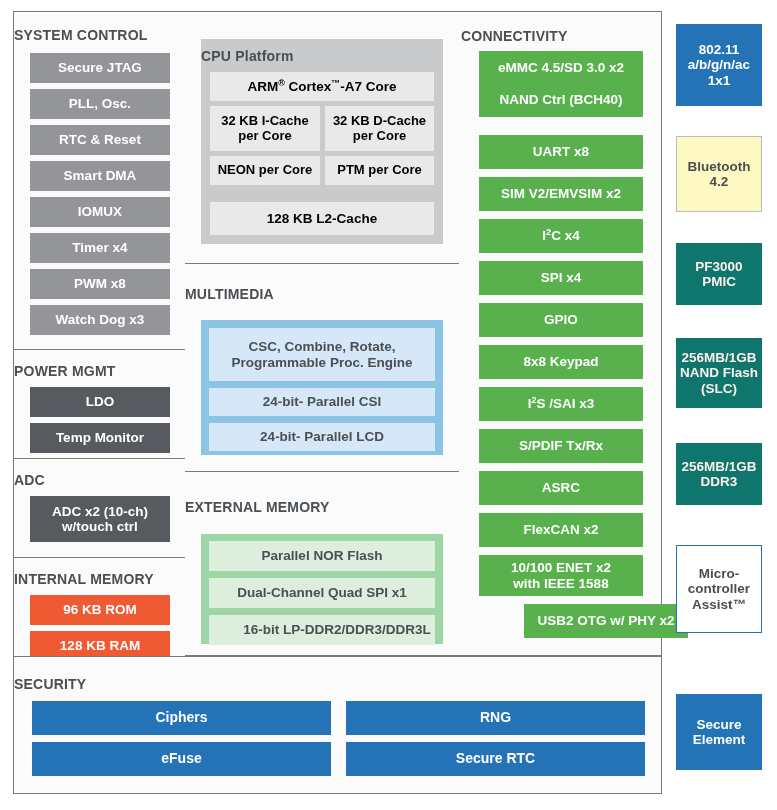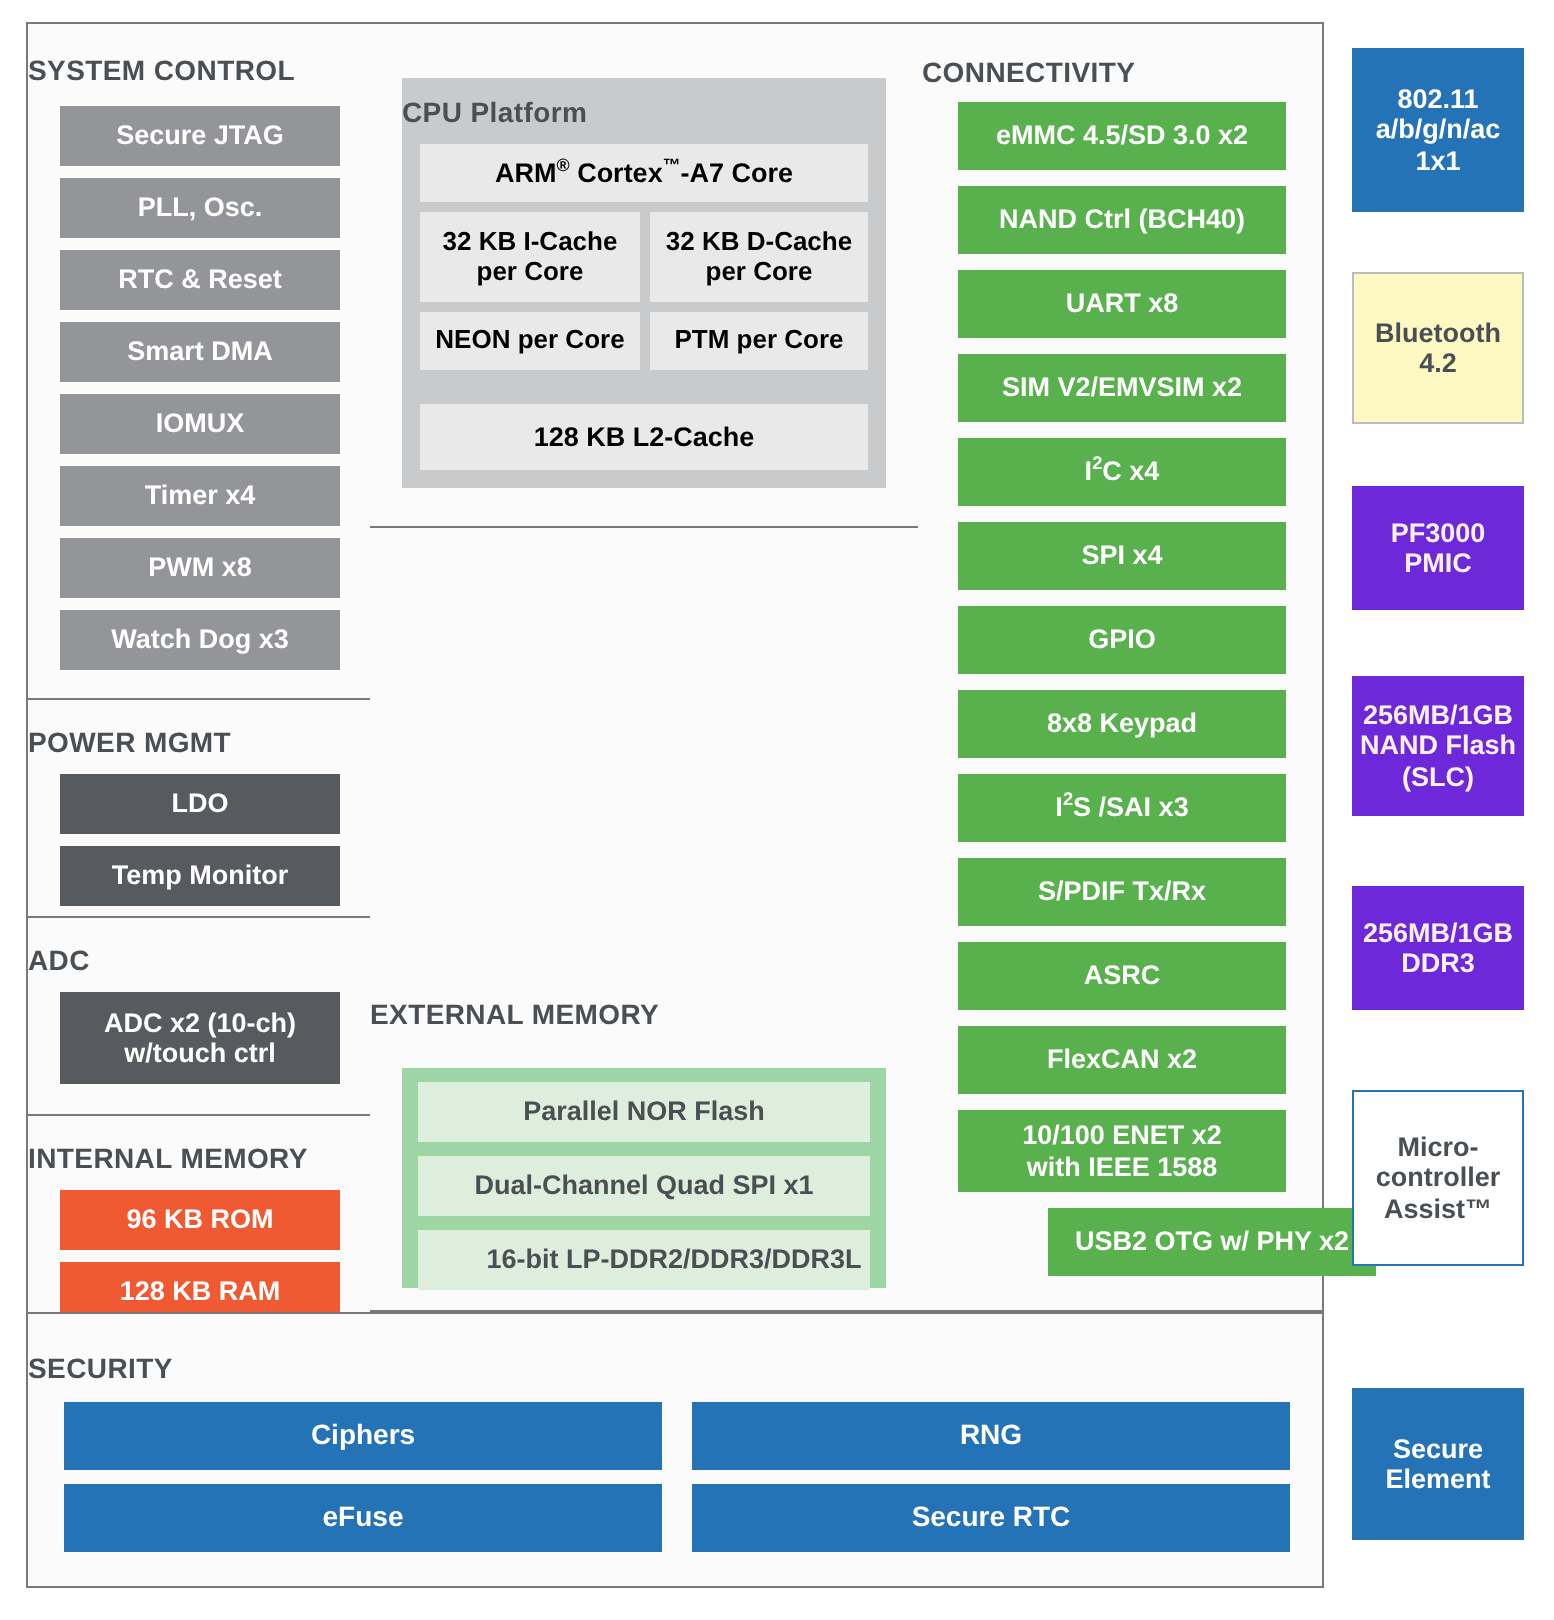--- a/index.html
+++ b/index.html
@@ -32,21 +32,21 @@
 
   
   .gray      { background: #949599; color: #ffffff; }
   .darkgray  { background: #575a5e; color: #ffffff; }
   .orange    { background: #f05a32; color: #ffffff; }
   .green     { background: #58b14c; color: #ffffff; }
   .greenpale { background: #ddeedd; color: #4a4f54; }
   .bluepale  { background: #d6e8f7; color: #4a4f54; }
   .lightgray { background: #e9e9e9; color: #000000; }
   .blue      { background: #2473b6; color: #ffffff; }
-  .salmon    { background: #6d28d9; color: #fdf0ea; }
+  .salmon    { background: #0f766e; color: #fdf0ea; }
   .whitebox  { background: #fef9c3; color: #4a4f54; border: 1px solid #b9bbbd; }
   .bluebdr   { background: #ffffff; color: #4a4f54; border: 1px solid #2473b6; }
 
   
   #col-left { left: 13px; top: 11px; width: 172px; height: 645px; border-right: none; }
   .subpanel { position: absolute; left: 0; width: 172px; border-bottom: 1px solid #7a7a7a;
               background: #fbfbfb; }
   .subpanel:last-child { border-bottom: none; }
 
   
@@ -130,38 +130,51 @@
           <span>per Core</span>
         </div>
 
         <div class="blk lightgray" style="position:absolute; left:9px; top:117px; width:110px; height:29px; font-size:13px;">NEON per Core</div>
         <div class="blk lightgray" style="position:absolute; left:124px; top:117px; width:109px; height:29px; font-size:13px;">PTM per Core</div>
 
         <div class="blk lightgray" style="position:absolute; left:9px; top:151px; width:224px; height:33px; font-size:13.5px;margin-top:12px;">128 KB L2-Cache</div>
       </div>
     </div>
 
+    <div style="position:absolute; left:0; top:252px; width:274px; height:208px; border-bottom:1px solid #7a7a7a;">
+      <div class="section-title" style="font-size:14px; padding-top:22px;">MULTIMEDIA</div>
+      <div style="position:absolute; left:16px; top:56px; width:242px; height:135px; background:#8bc4e5;">
+        <div id="mm-items" style="position:absolute; left:8px; top:8px; width:226px;">
+            <div class="blk bluepale" style="position: absolute; left: 0px; top: 0px; width: 100%; height: 53px; font-size: 13.5px; flex-direction: column;">
+              <span>CSC, Combine, Rotate,</span>
+              <span>Programmable Proc. Engine</span>
+            </div>
+            <div class="blk bluepale" style="position: absolute; left: 0px; top: 60px; width: 100%; height: 28px; font-size: 13.5px;">24-bit- Parallel CSI</div>
+            <div class="blk bluepale" style="position: absolute; left: 0px; top: 95px; width: 100%; height: 28px; font-size: 13.5px;">24-bit- Parallel LCD</div>
+          </div>
+      </div>
+    </div>
 
     <div style="position:absolute; left:0; top:460px; width:274px; height:185px;">
       <div class="section-title" style="font-size:14px; padding-top:27px;">EXTERNAL MEMORY</div>
       <div style="position:absolute; left:16px; top:62px; width:242px; height:110px; background:#9ed5a5;">
         <div id="em-items" style="position:absolute; left:8px; top:7px; width:226px;">
             <div class="blk greenpale" style="position: absolute; left: 0px; top: 0px; width: 100%; height: 30px; font-size: 13.5px;">Parallel NOR Flash</div>
             <div class="blk greenpale" style="position: absolute; left: 0px; top: 37px; width: 100%; height: 30px; font-size: 13.5px;">Dual-Channel Quad SPI  x1</div>
             <div class="blk greenpale" style="position: absolute; left: 0px; top: 74px; width: 100%; height: 30px; font-size: 13.5px; padding-left: 30px;">16-bit LP-DDR2/DDR3/DDR3L</div>
           </div>
       </div>
     </div>
   </div>
 
   <div class="panel" id="col-conn">
     <div class="section-title" style="font-size:14px; padding-top:16px;">CONNECTIVITY</div>
     <div id="conn-items" style="position:absolute; left:18px; top:39px; width:164px;">
         <div class="blk green" style="position: absolute; left: 0px; top: 0px; width: 100%; height: 34px; font-size: 13.5px;">eMMC 4.5/SD 3.0 x2</div>
-        <div class="blk green" style="position: absolute; left: 0px; top: 42px; width: 100%; height: 34px; font-size: 13.5px;">NAND Ctrl (BCH40)</div>
+        <div class="blk green" style="position: absolute; left: 0px; top: 32px; width: 100%; height: 34px; font-size: 13.5px;">NAND Ctrl (BCH40)</div>
         <div class="blk green" style="position: absolute; left: 0px; top: 84px; width: 100%; height: 34px; font-size: 13.5px;">UART x8</div>
         <div class="blk green" style="position: absolute; left: 0px; top: 126px; width: 100%; height: 34px; font-size: 13.5px;">SIM V2/EMVSIM x2</div>
         <div class="blk green" style="position: absolute; left: 0px; top: 168px; width: 100%; height: 34px; font-size: 13.5px;">
           <span>I<span class="sup">2</span>C x4</span>
         </div>
         <div class="blk green" style="position: absolute; left: 0px; top: 210px; width: 100%; height: 34px; font-size: 13.5px;">SPI x4</div>
         <div class="blk green" style="position: absolute; left: 0px; top: 252px; width: 100%; height: 34px; font-size: 13.5px;">GPIO</div>
         <div class="blk green" style="position: absolute; left: 0px; top: 294px; width: 100%; height: 34px; font-size: 13.5px;">8x8 Keypad</div>
         <div class="blk green" style="position: absolute; left: 0px; top: 336px; width: 100%; height: 34px; font-size: 13.5px;">
           <span>I<span class="sup">2</span>S /SAI x3</span>

